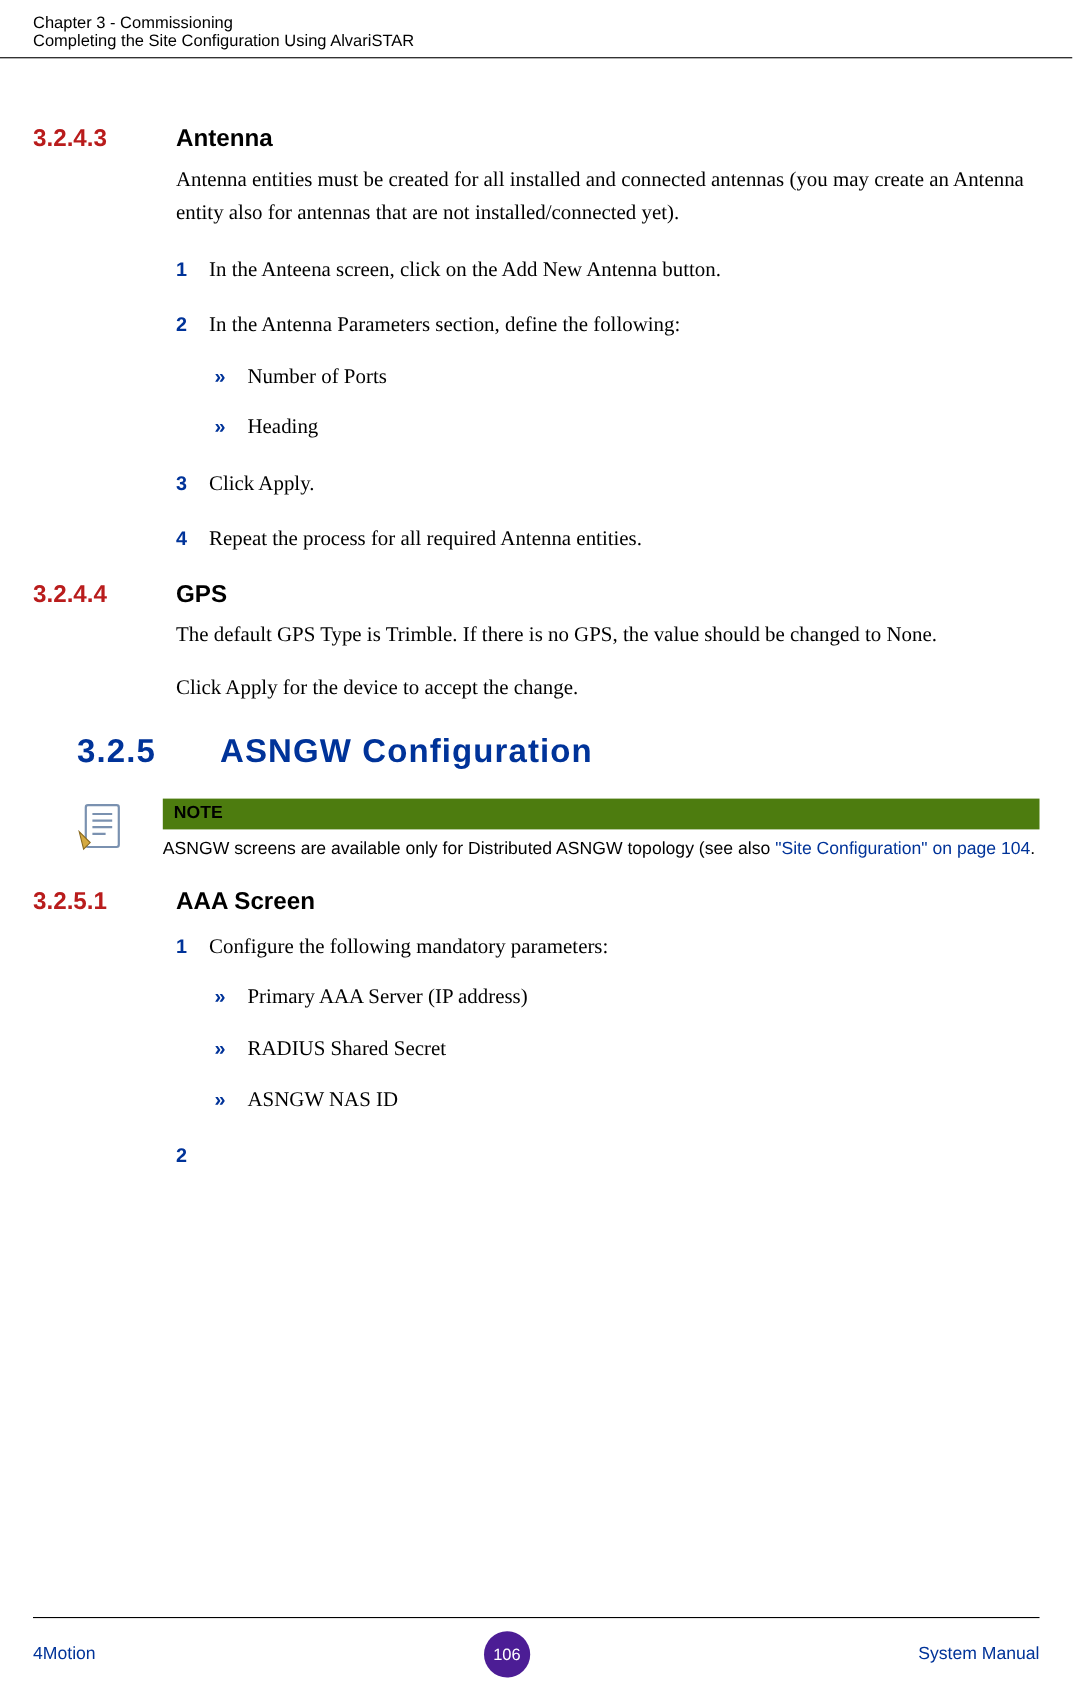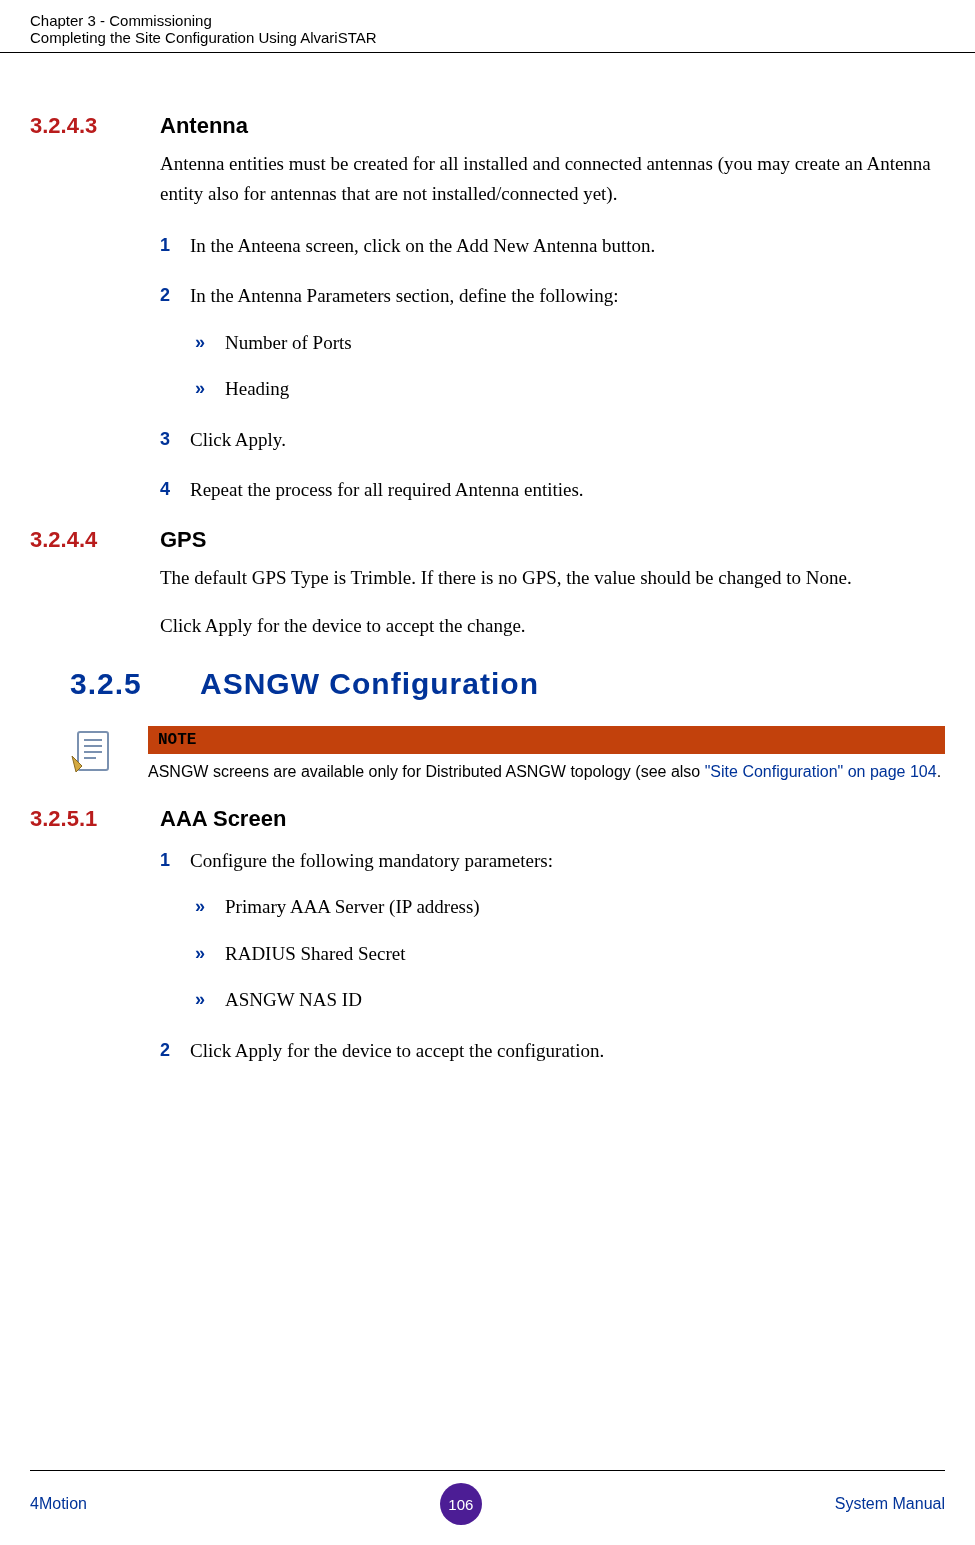--- a/index.html
+++ b/index.html
@@ -108,22 +108,22 @@
     .note-icon {
       width: 50px;
       height: 50px;
       flex-shrink: 0;
     }
     .note-content {
       margin-left: 30px;
       flex: 1;
     }
     .note-label {
-      background: #c2410c;
-      font-family: Liberation Mono, monospace;
+      background: #4d7c0f;
+      font-family: Liberation Sans, sans-serif;
       font-weight: bold;
       font-size: 16px;
       padding: 5px 10px;
     }
     .note-text {
       font-family: Arial, Helvetica, sans-serif;
       font-size: 16px;
       padding: 6px 0 0 0;
       line-height: 1.5;
     }
@@ -242,21 +242,20 @@
   <div class="bullet">
     <span class="bullet-icon">»</span>
     <span>RADIUS Shared Secret</span>
   </div>
   <div class="bullet">
     <span class="bullet-icon">»</span>
     <span>ASNGW NAS ID</span>
   </div>
   <div class="step">
     <span class="step-num">2</span>
-    <span>Click Apply for the device to accept the configuration.</span>
   </div>
 
 </div>
 
 <div class="footer">
   <span>4Motion</span>
   <div class="page-badge">106</div>
   <span> System Manual</span>
 </div>
 

